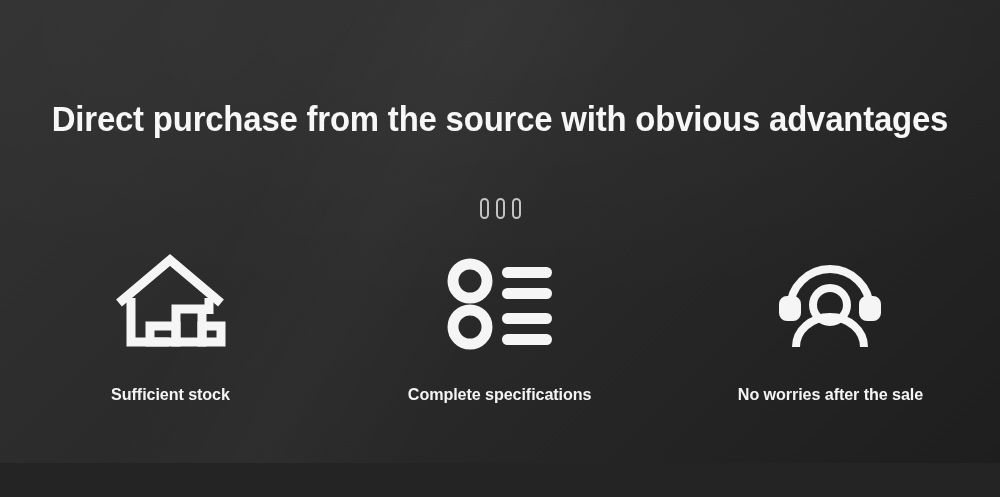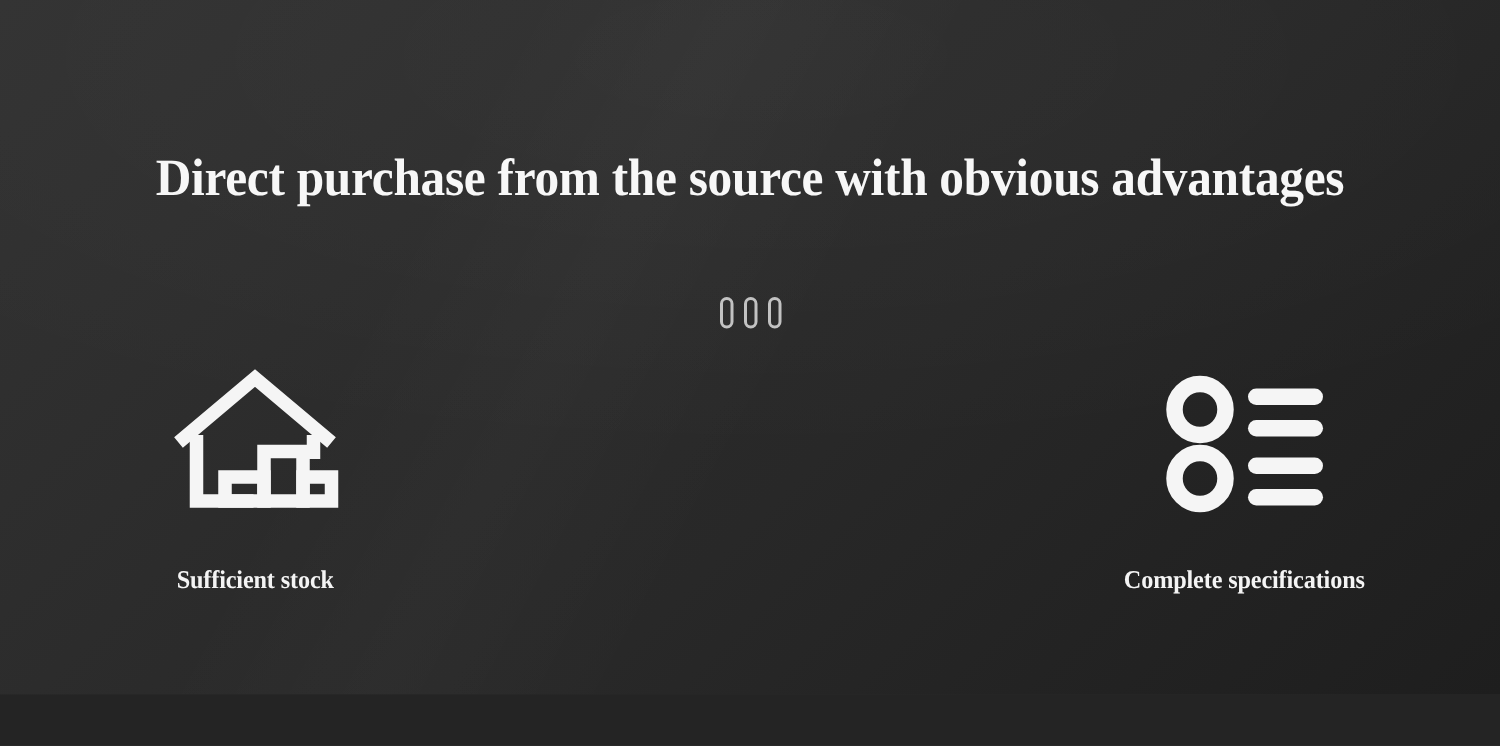--- a/index.html
+++ b/index.html
@@ -18,21 +18,20 @@
     overflow: hidden;
     background: #2e2e2e;
     background-image:
       linear-gradient(135deg,
         #323232 0%,
         #2f2f2f 18%,
         #2b2b2b 38%,
         #282828 58%,
         #232323 78%,
         #1e1e1e 100%);
-    font-family: Liberation Serif, serif;
   }
   
   .banner::before {
     content: "";
     position: absolute;
     inset: 0;
     background: linear-gradient(118deg,
         rgba(255,255,255,0.000) 28%,
         rgba(255,255,255,0.018) 40%,
         rgba(255,255,255,0.000) 53%);
@@ -84,21 +83,21 @@
     width: 9px;
     height: 21px;
     border: 2px solid #cfcfcf;
     border-radius: 5px;
     box-sizing: border-box;
     opacity: 0.92;
   }
 
   .features {
     position: absolute;
-    top: 244px;
+    top: 252px;
     left: 60px;
     width: 880px;
     display: flex;
     justify-content: space-between;
     align-items: flex-start;
   }
   .feature {
     width: 220px;
     display: flex;
     flex-direction: column;
@@ -167,16 +166,35 @@
             <rect x="58" y="13" width="50" height="11" rx="5.5" fill="#f5f5f5"></rect>
             <rect x="58" y="34" width="50" height="11" rx="5.5" fill="#f5f5f5"></rect>
             <rect x="58" y="59" width="50" height="11" rx="5.5" fill="#f5f5f5"></rect>
             <rect x="58" y="80" width="50" height="11" rx="5.5" fill="#f5f5f5"></rect>
           </svg>
         </div>
         <div class="feature-label">Complete specifications</div>
       </div>
 
 
+      <div class="feature">
+        <div class="feature-icon">
+          <svg width="112" height="96" viewBox="0 0 112 96" fill="none" stroke="#f5f5f5" stroke-width="8" stroke-linecap="butt">
+
+            <path d="M16 55 A40 40 0 0 1 96 55"></path>
+
+            <path d="M16 55 L16 63"></path>
+            <rect x="9" y="46" width="14" height="17" rx="4"></rect>
+
+            <path d="M96 55 L96 63"></path>
+            <rect x="89" y="46" width="14" height="17" rx="4"></rect>
+
+            <circle cx="56" cy="51" r="17"></circle>
+
+            <path d="M22 93 A34 30 0 0 1 90 93"></path>
+          </svg>
+        </div>
+        <div class="feature-label">No worries after the sale</div>
+      </div>
 
     </div>
   </div>
 </div>
 
 </body></html>

